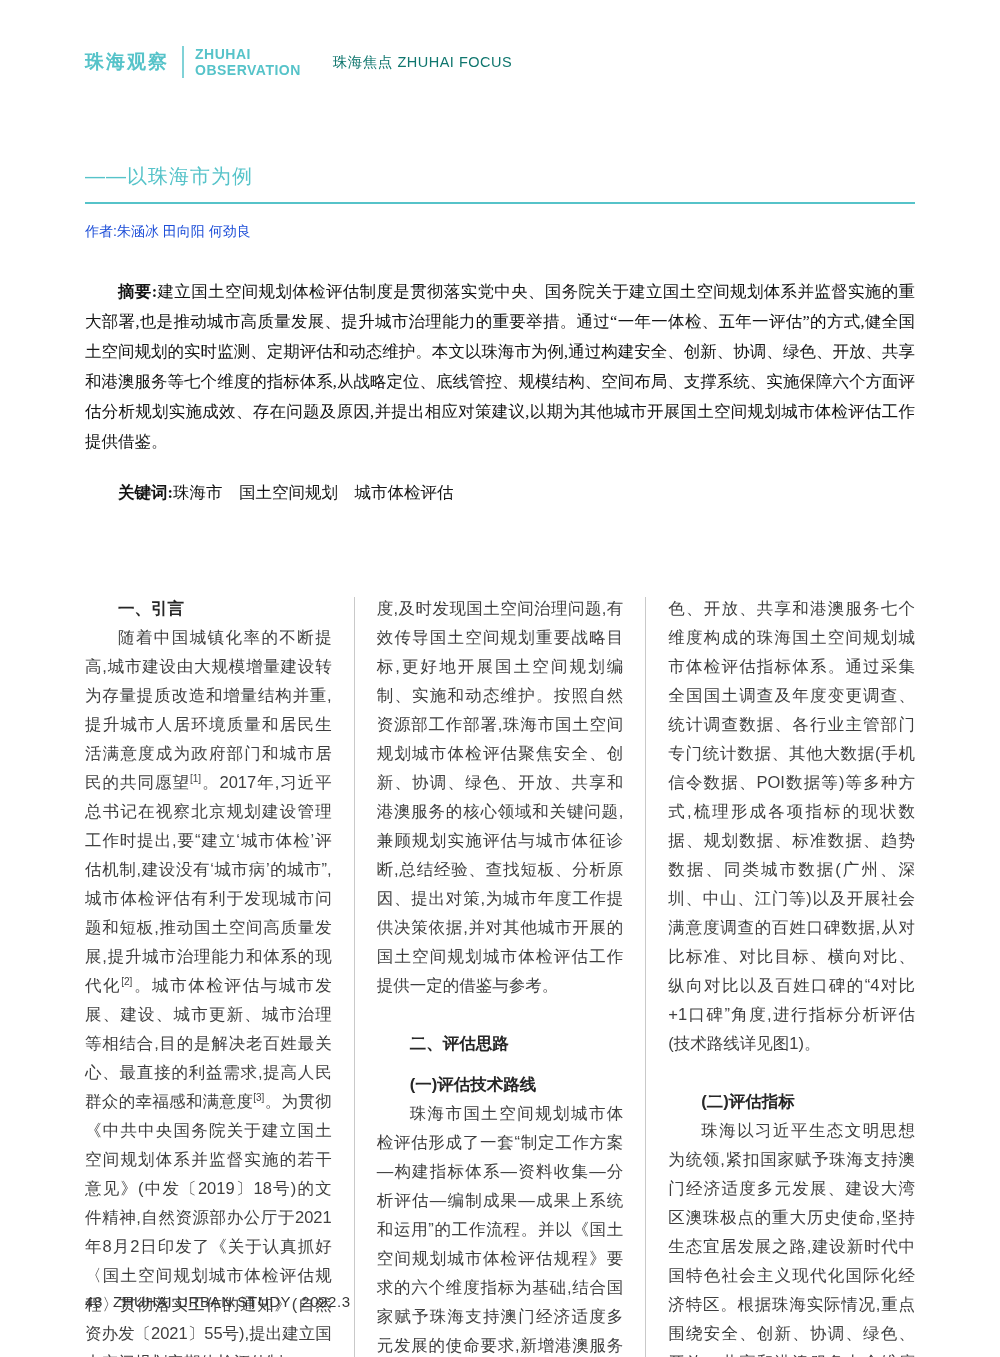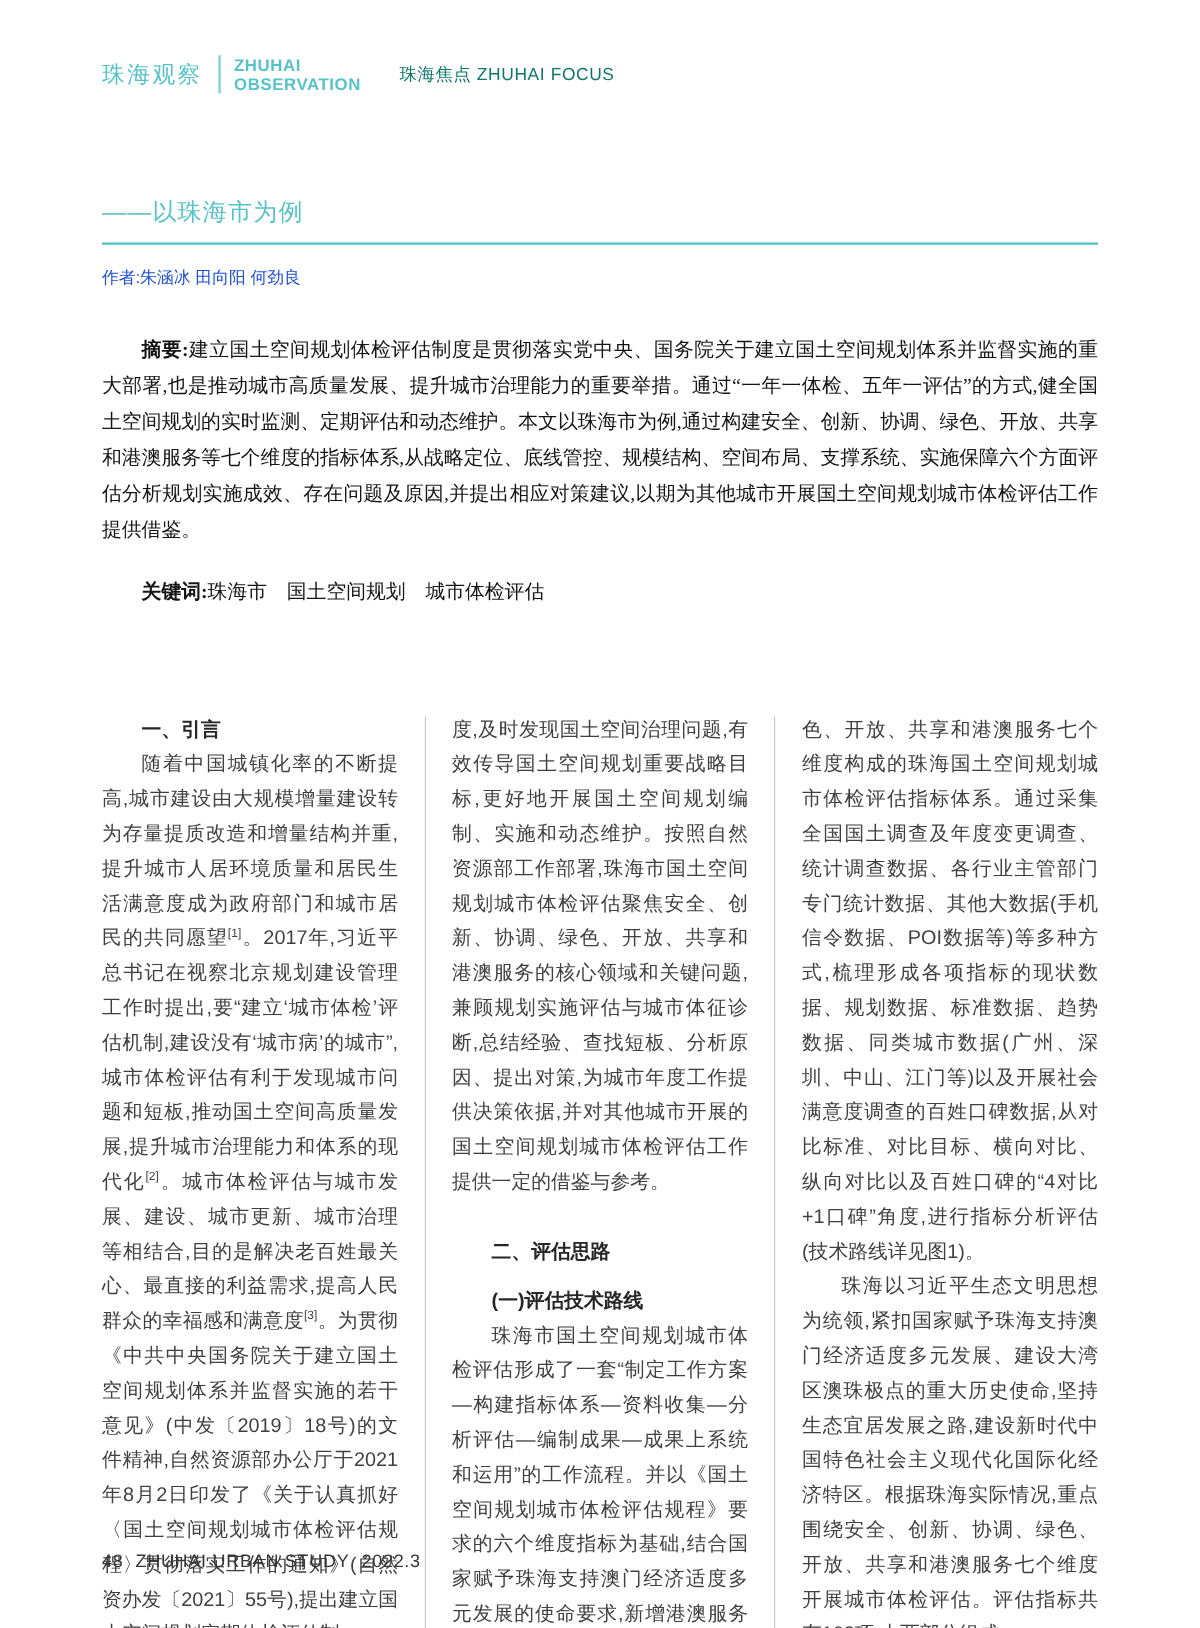--- a/index.html
+++ b/index.html
@@ -4,21 +4,21 @@
 <style>
   :root { --accent:#56c3c9; --body:#3f3f3f; --ink:#1d1d1d; }
   * { box-sizing:border-box; }
   html,body { margin:0; padding:0; background:#fff; }
   .page {
     position:relative; width:1000px; height:1357px; background:#ffffff;
     font-family:"Liberation Sans","DejaVu Sans",sans-serif; overflow:hidden;
   }
   
   .masthead { position:absolute; left:85px; top:46px; display:flex; align-items:center; }
-  .brand-cn { font-size:19px; font-weight:normal; color:var(--accent); letter-spacing:2px; }
+  .brand-cn { font-size:19px; font-weight:bold; color:var(--accent); letter-spacing:2px; }
   .brand-sep { width:2px; height:32px; background:var(--accent); opacity:.75; margin:0 11px 0 13px; }
   .brand-en { font-size:14px; font-weight:bold; color:var(--accent); line-height:16px; letter-spacing:.5px; }
   .section-label { margin-left:32px; font-size:14.5px; color:#0f766e; letter-spacing:.5px; }
   
   .title { position:absolute; left:85px; top:112px; font-size:36px; font-weight:bold;
            color:var(--accent); letter-spacing:0.5px; }
   .subtitle { position:absolute; left:85px; top:163px; font-size:20px; color:var(--accent); letter-spacing:1px;text-align:right; }
   .rule { position:absolute; left:85px; top:202px; width:830px; height:2px; background:var(--accent); }
   .authors { position:absolute; left:85px; top:223px; font-size:14px; color:#1d4ed8; }
   
@@ -74,20 +74,21 @@
     <div class="col-divider"></div>
     <div class="col">
         <div class="blk blk-p">度,及时发现国土空间治理问题,有效传导国土空间规划重要战略目标,更好地开展国土空间规划编制、实施和动态维护。按照自然资源部工作部署,珠海市国土空间规划城市体检评估聚焦安全、创新、协调、绿色、开放、共享和港澳服务的核心领域和关键问题,兼顾规划实施评估与城市体征诊断,总结经验、查找短板、分析原因、提出对策,为城市年度工作提供决策依据,并对其他城市开展的国土空间规划城市体检评估工作提供一定的借鉴与参考。</div>
         <div class="blk blk-h ind">二、评估思路</div>
         <div class="blk blk-h ind">(一)评估技术路线</div>
         <div class="blk blk-p ind">珠海市国土空间规划城市体检评估形成了一套“制定工作方案—构建指标体系—资料收集—分析评估—编制成果—成果上系统和运用”的工作流程。并以《国土空间规划城市体检评估规程》要求的六个维度指标为基础,结合国家赋予珠海支持澳门经济适度多元发展的使命要求,新增港澳服务维度指标,形成由安全、创新、协调、绿</div>
       </div>
     <div class="col-divider"></div>
     <div class="col">
         <div class="blk blk-p">色、开放、共享和港澳服务七个维度构成的珠海国土空间规划城市体检评估指标体系。通过采集全国国土调查及年度变更调查、统计调查数据、各行业主管部门专门统计数据、其他大数据(手机信令数据、POI数据等)等多种方式,梳理形成各项指标的现状数据、规划数据、标准数据、趋势数据、同类城市数据(广州、深圳、中山、江门等)以及开展社会满意度调查的百姓口碑数据,从对比标准、对比目标、横向对比、纵向对比以及百姓口碑的“4对比+1口碑”角度,进行指标分析评估(技术路线详见图1)。</div>
+        <div class="blk blk-h ind">(二)评估指标</div>
         <div class="blk blk-p ind">珠海以习近平生态文明思想为统领,紧扣国家赋予珠海支持澳门经济适度多元发展、建设大湾区澳珠极点的重大历史使命,坚持生态宜居发展之路,建设新时代中国特色社会主义现代化国际化经济特区。根据珠海实际情况,重点围绕安全、创新、协调、绿色、开放、共享和港澳服务七个维度开展城市体检评估。评估指标共有108项,由两部分组成:一</div>
       </div>
   </div>
 
   <div class="footer">
     <span>48</span>
     <span>ZHUHAI URBAN STUDY</span>
     <span>2022.3</span>
   </div>
 

